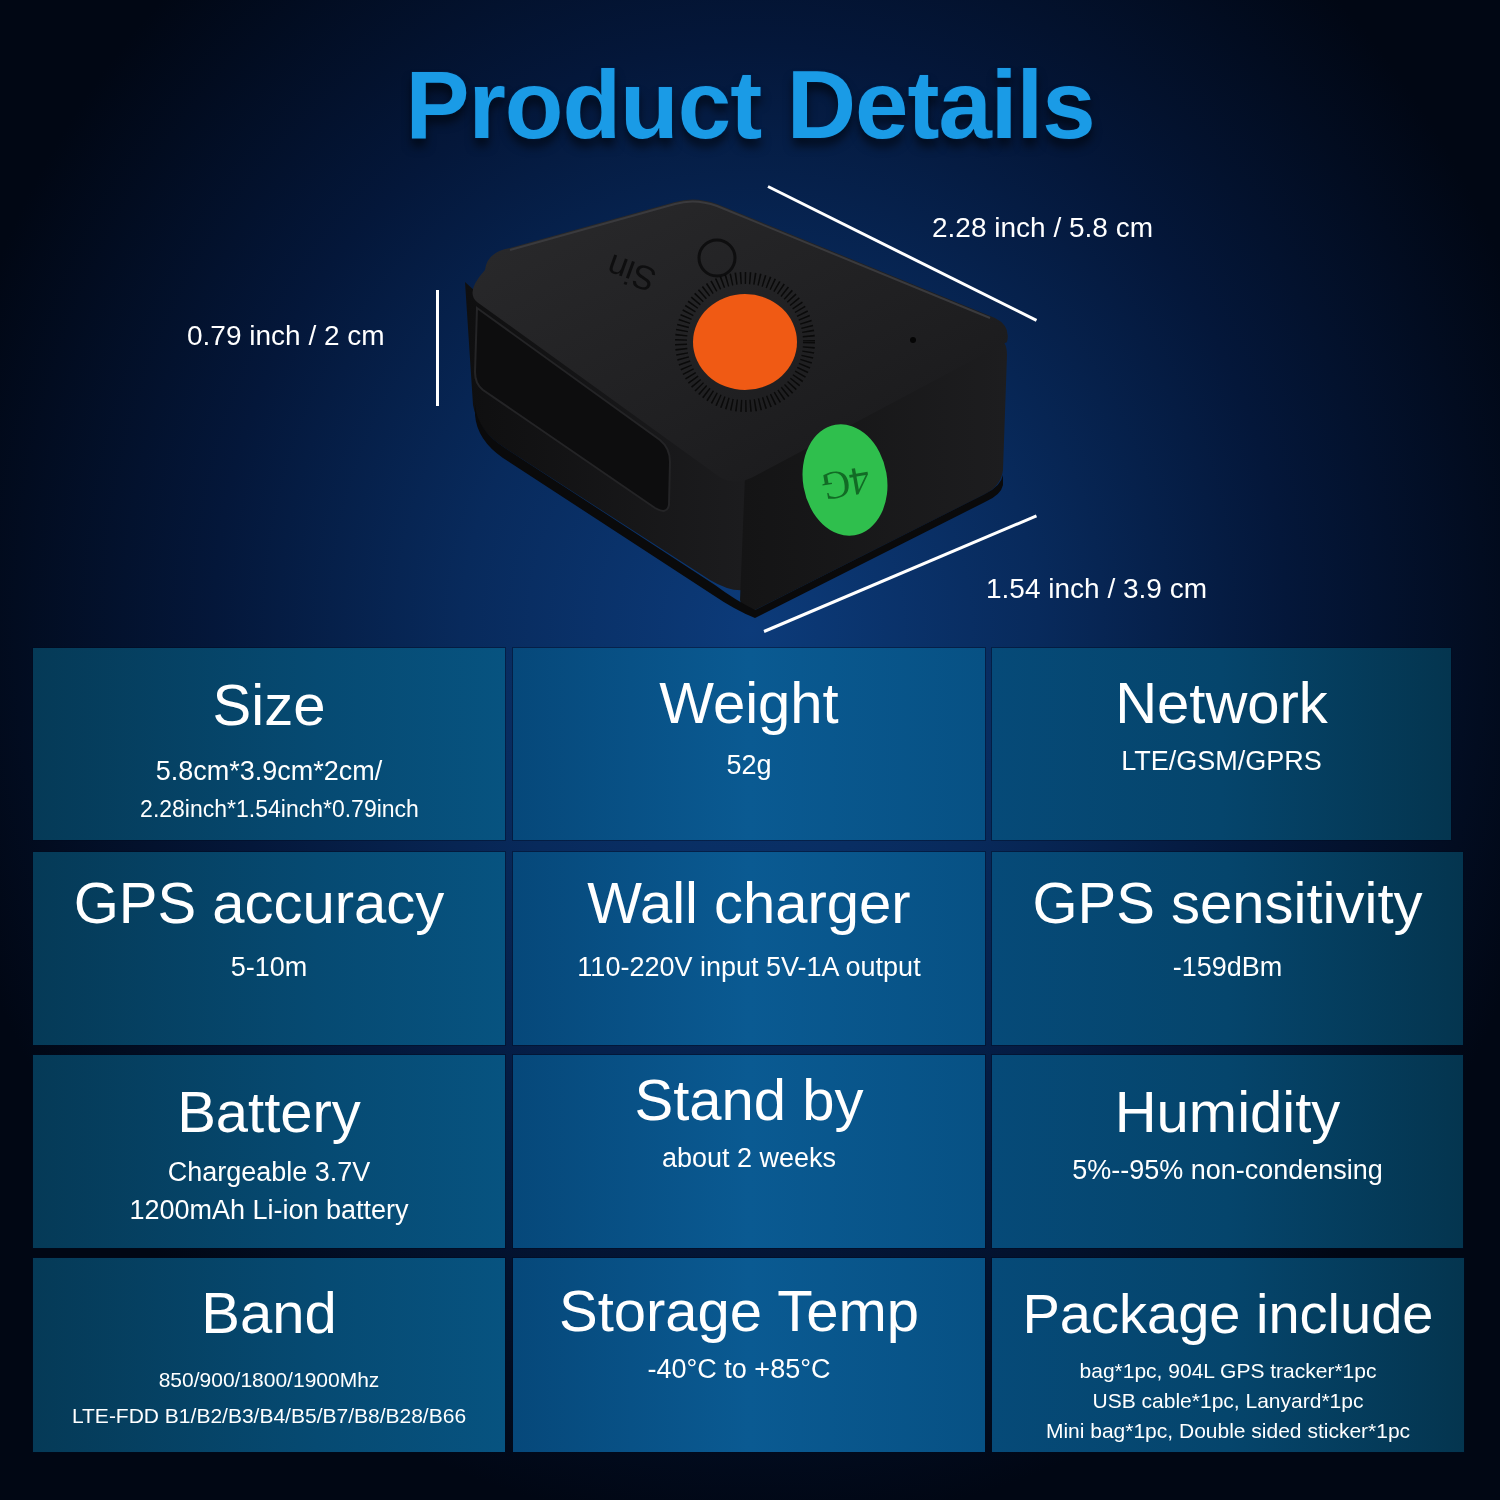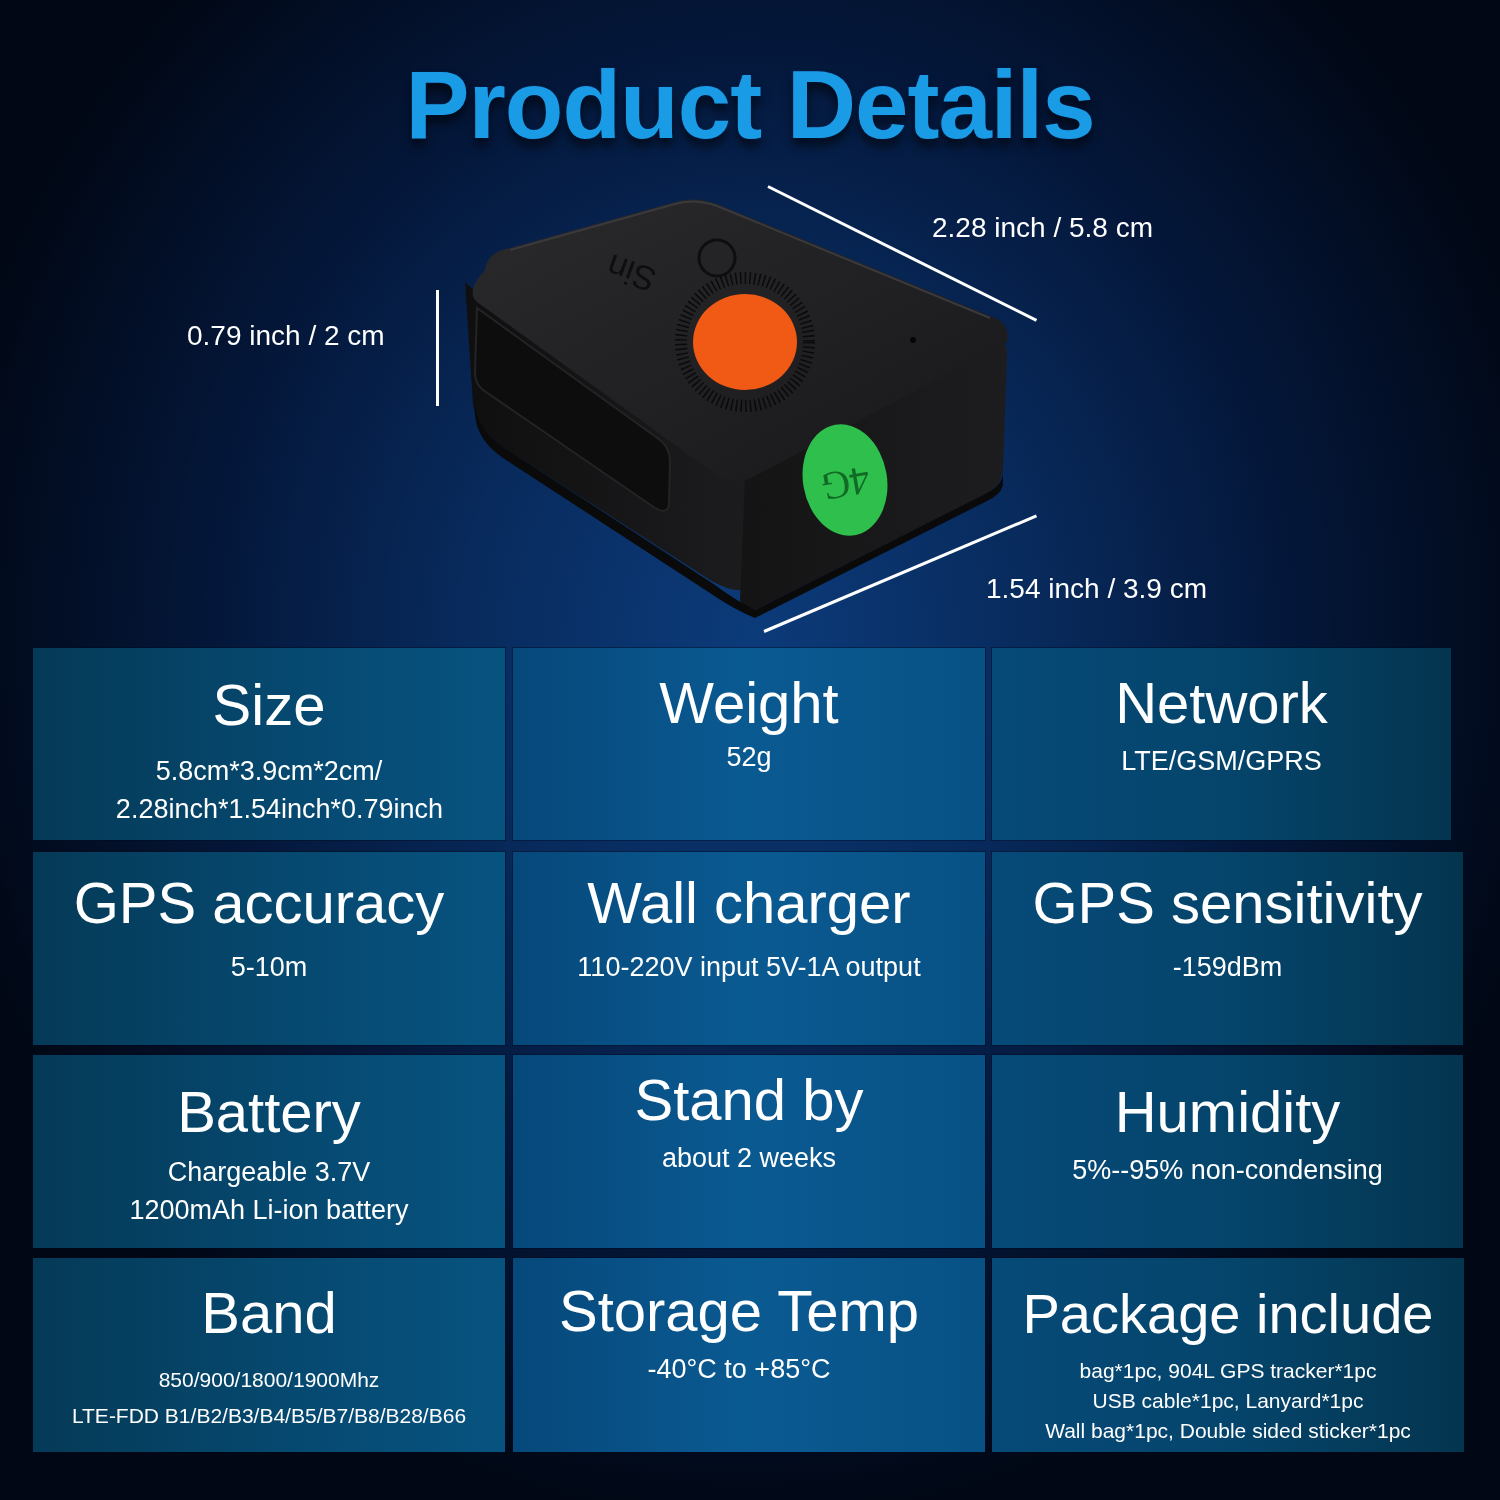--- a/index.html
+++ b/index.html
@@ -136,25 +136,25 @@
     <ellipse cx="390" cy="290" rx="42" ry="56" fill="#2fbf4d" transform="rotate(-10 390 290)"></ellipse>
     <text x="390" y="300" text-anchor="middle" font-family="Liberation Serif, serif" font-size="40" fill="#126b25" transform="rotate(170 390 290)">4G</text>
   </svg>
 </div>
 
 <div class="grid">
 
   <div class="cell col-0" style="left:33px; top:648px; width:472px; height:192px; padding-top:28px;">
     <span class="cell-title">Size</span>
     <span class="cell-sub" style="font-size:27px; margin-top:18px; line-height:38px;">5.8cm*3.9cm*2cm/</span>
-    <span class="cell-sub" style="font-size:27px; line-height:38px;margin-left:21px;">2.28inch*1.54inch*0.79inch</span>
+    <span class="cell-sub" style="font-size:23px; line-height:38px;margin-left:21px;">2.28inch*1.54inch*0.79inch</span>
   </div>
   <div class="cell col-1" style="left:513px; top:648px; width:472px; height:192px; padding-top:26px;text-align:center;">
     <span class="cell-title">Weight</span>
-    <span class="cell-sub" style="font-size:27px; margin-top:10px;">52g</span>
+    <span class="cell-sub" style="font-size:27px; margin-top:18px;">52g</span>
   </div>
   <div class="cell col-2" style="left:992px; top:648px; width:459px; height:192px; padding-top:26px;">
     <span class="cell-title">Network</span>
     <span class="cell-sub" style="font-size:27px; margin-top:14px;">LTE/GSM/GPRS</span>
   </div>
 
   <div class="cell col-0" style="left:33px; top:852px; width:472px; height:193px; padding-top:22px;">
     <span class="cell-title" style="margin-left:-20px;">GPS accuracy</span>
     <span class="cell-sub" style="font-size:27px; margin-top:20px;">5-10m</span>
   </div>
@@ -187,15 +187,15 @@
     <span class="cell-sub" style="font-size:21px; line-height:36px;">LTE-FDD B1/B2/B3/B4/B5/B7/B8/B28/B66</span>
   </div>
   <div class="cell col-1" style="left:513px; top:1258px; width:472px; height:194px; padding-top:24px;">
     <span class="cell-title" style="margin-left:-20px;">Storage Temp</span>
     <span class="cell-sub" style="font-size:27px; margin-top:14px; margin-left:-20px;">-40°C to +85°C</span>
   </div>
   <div class="cell col-2" style="left:992px; top:1258px; width:472px; height:194px; padding-top:28px;">
     <span class="cell-title" style="font-size:56px;">Package include</span>
     <span class="cell-sub" style="font-size:21px; margin-top:14px; line-height:30px;">bag*1pc, 904L GPS tracker*1pc</span>
     <span class="cell-sub" style="font-size:21px; line-height:30px;">USB cable*1pc, Lanyard*1pc</span>
-    <span class="cell-sub" style="font-size:21px; line-height:30px;">Wall bag*1pc, Double sided sticker*1pc</span>
+    <span class="cell-sub" style="font-size:21px; line-height:30px;">Mini bag*1pc, Double sided sticker*1pc</span>
   </div>
 </div>
 
 </body></html>

